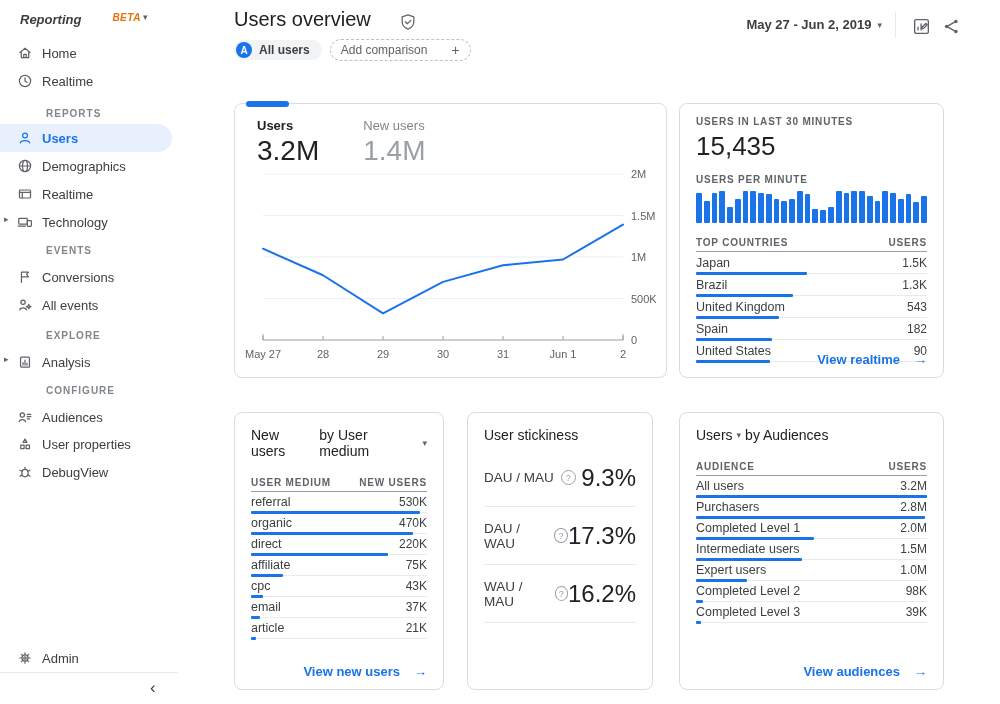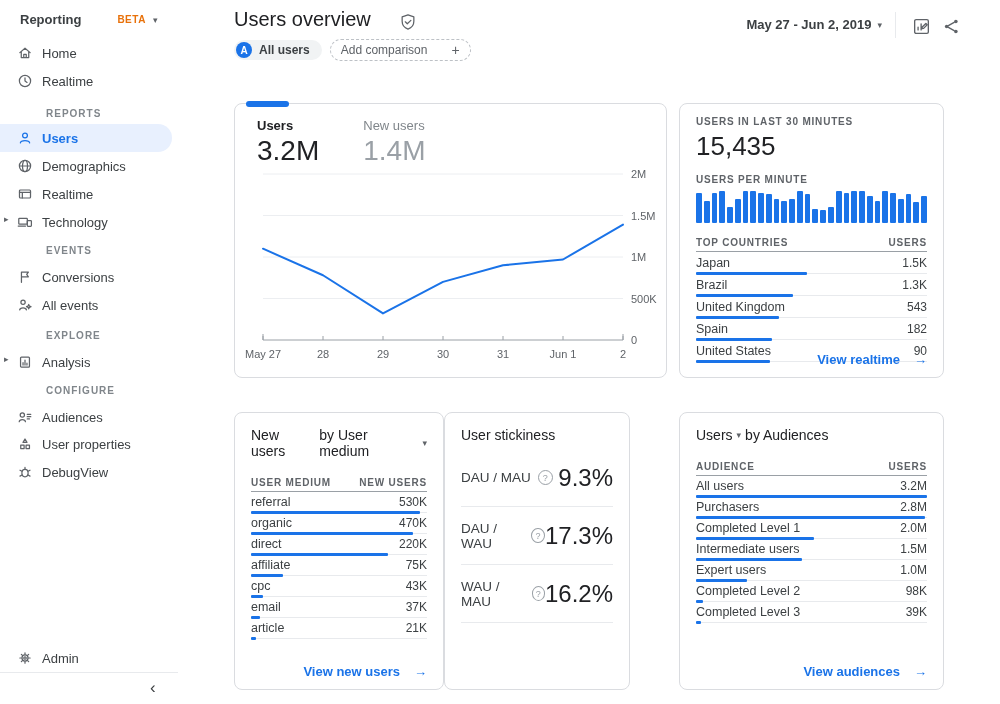--- a/index.html
+++ b/index.html
@@ -1,20 +1,20 @@
 <!DOCTYPE html>
 <html><head>
 <meta charset="utf-8">
 <style>
   html,body{margin:0;padding:0;background:#fff;}
   .stage{position:relative;width:1000px;height:704px;overflow:hidden;background:#fff;
          font-family:"Liberation Sans","DejaVu Sans",sans-serif;color:#202124;}
   
   .sidebar{position:absolute;left:0;top:0;width:178px;height:704px;background:#fff;}
-  .brand{position:absolute;left:20px;top:12px;display:flex;align-items:center;gap:5px;cursor:pointer;}
+  .brand{position:absolute;left:20px;top:12px;display:flex;cursor:pointer;font-style:italic;}
   .brand-label{font-size:13px;font-weight:bold;color:#3c4043;}
   .brand-beta{font-size:10px;font-weight:bold;letter-spacing:.5px;margin-left:31px;}
   .brand-caret{font-size:9px;color:#5f6368;margin-left:2px;}
   .side-item{position:absolute;left:0;width:172px;height:28px;display:flex;align-items:center;
              padding-left:17px;box-sizing:border-box;gap:9px;font-size:13px;color:#3c4043;cursor:pointer;}
   .side-item .s-icon{width:16px;height:16px;display:inline-flex;}
   .side-item svg{stroke:#5f6368;fill:none;stroke-width:1.4;stroke-linecap:round;stroke-linejoin:round;}
   .side-item.selected{background:#e8f0fe;border-radius:0 16px 16px 0;color:#1a73e8;font-weight:bold;}
   .side-item.selected svg{stroke:#1a73e8;}
   .side-section{position:absolute;left:17px;font-size:10px;letter-spacing:1px;color:#80868b;font-weight:bold;padding-left:29px;}
@@ -38,21 +38,21 @@
   .date-caret{font-size:9px;color:#5f6368;}
   .head-sep{position:absolute;right:104px;top:12px;height:26px;border-left:1px solid #e8eaed;}
   .icon-btn{position:absolute;top:15px;width:22px;height:22px;display:flex;align-items:center;
             justify-content:center;cursor:pointer;}
   .icon-btn svg{stroke:#5f6368;fill:none;stroke-width:1.4;stroke-linecap:round;stroke-linejoin:round;}
   
   .card{position:absolute;background:#fff;border:1px solid #dadce0;border-radius:8px;box-sizing:border-box;}
   #card-main{left:234px;top:103px;width:433px;height:275px;}
   #card-realtime{left:679px;top:103px;width:265px;height:275px;padding:12px 16px;}
   #card-medium{left:234px;top:412px;width:210px;height:278px;padding:14px 16px;}
-  #card-stick{left:444px;top:412px;width:186px;height:278px;padding:14px 16px;}
+  #card-stick{left:467px;top:412px;width:186px;height:278px;padding:14px 16px;}
   #card-aud{left:679px;top:412px;width:265px;height:278px;padding:14px 16px;}
   .tab-indicator{position:absolute;left:11px;top:-3px;width:43px;height:6px;border-radius:3px;}
   .metrics{position:absolute;left:22px;top:14px;display:flex;gap:44px;}
   .metric{cursor:pointer;}
   .metric .m-label{font-size:13px;font-weight:bold;color:#202124;}
   .metric .m-value{font-size:28px;color:#202124;margin-top:2px;}
   .metric.inactive .m-label{color:#80868b;font-weight:normal;}
   .metric.inactive .m-value{color:#9aa0a6;}
   svg text{font-family:"Liberation Sans","DejaVu Sans",sans-serif;}
   

